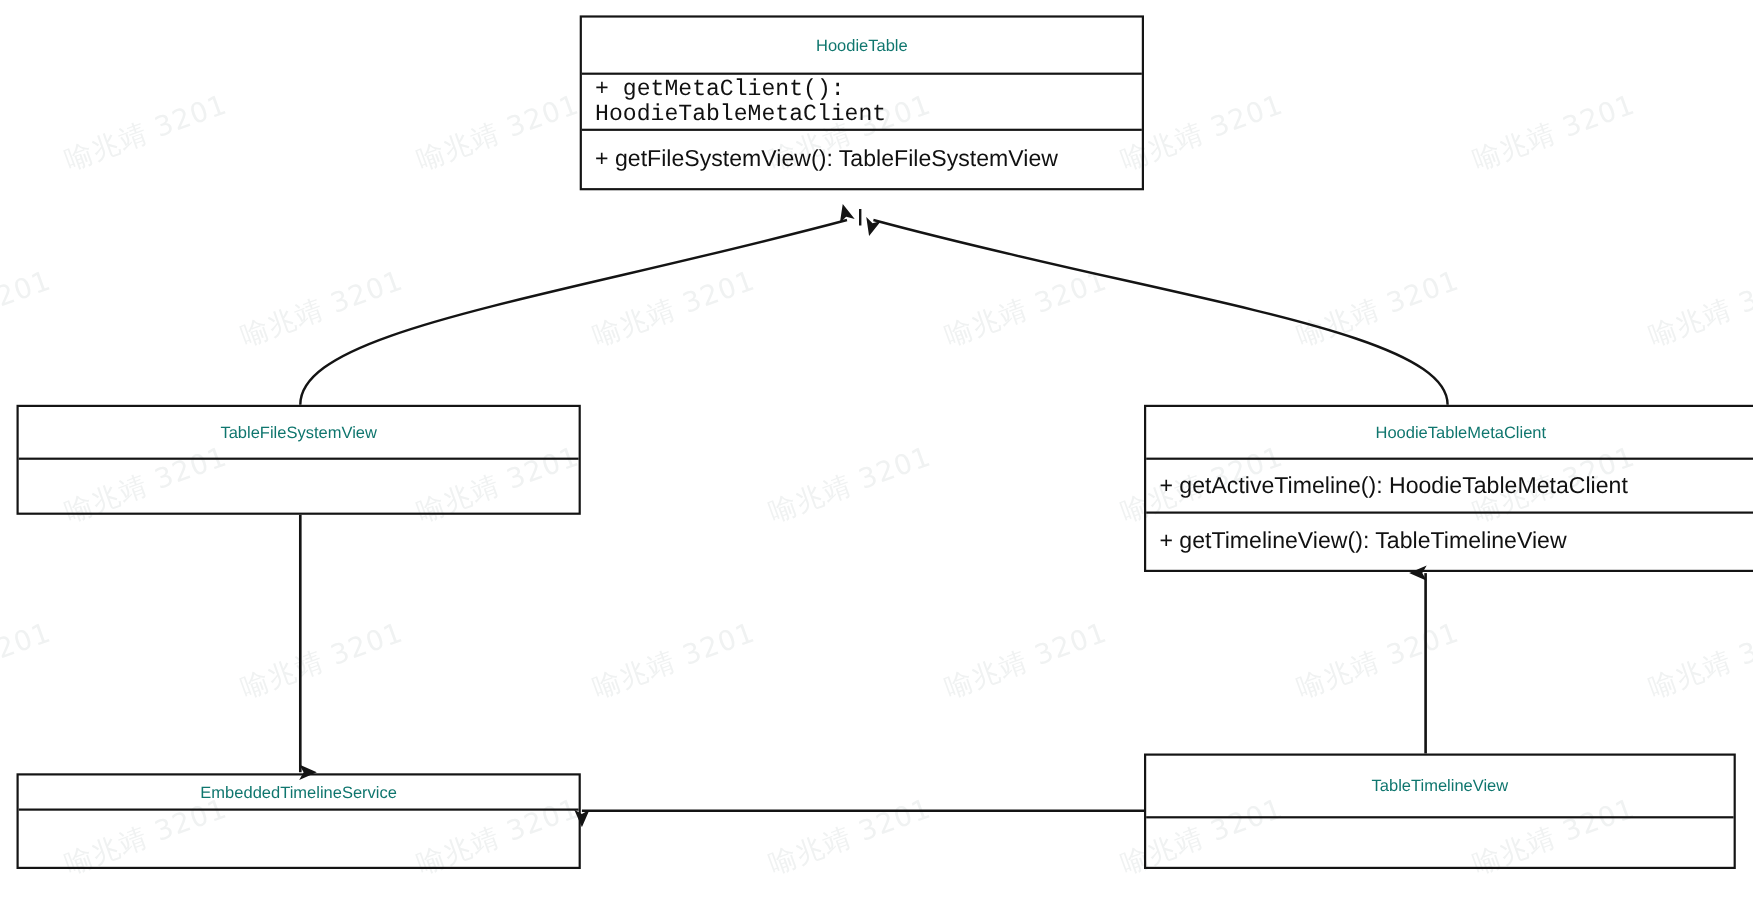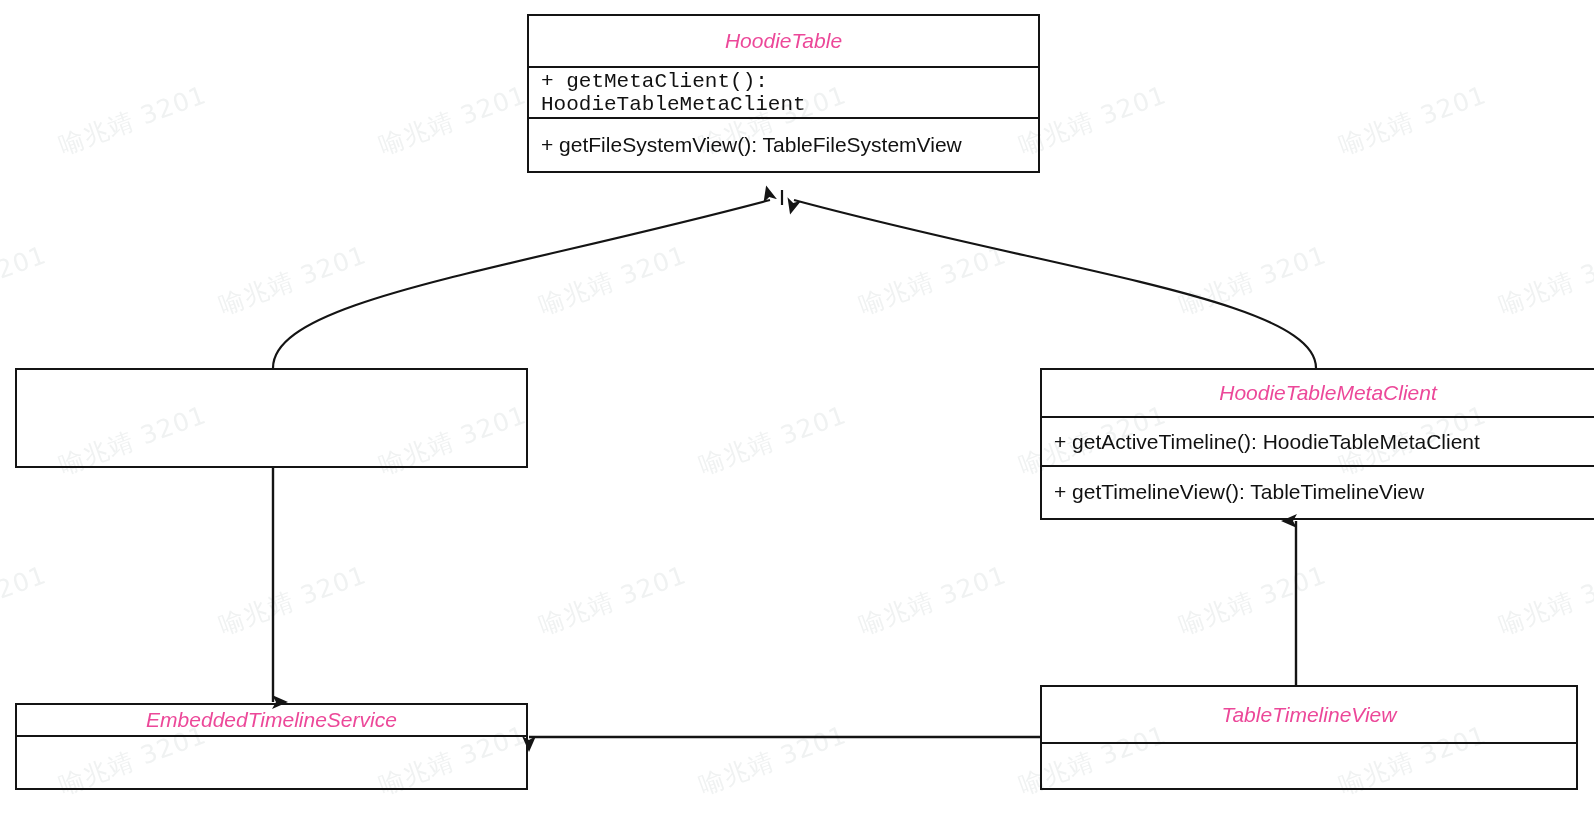--- a/index.html
+++ b/index.html
@@ -52,23 +52,22 @@
     border: 2px solid #141414;
     background: transparent;
     z-index: 2;
   }
   .uml-name-row {
     box-sizing: border-box;
     display: flex;
     align-items: center;
     justify-content: center;
     border-bottom: 2px solid #141414;
-    font-size: 21px;
-    color: #ec4899;
-    font-style: italic;
+    font-size: 15px;
+    color: #0f766e;
   }
   .uml-member-row {
     box-sizing: border-box;
     display: flex;
     align-items: center;
     justify-content: flex-start;
     padding-left: 12px;
     font-size: 21px;
     color: #111111;
     border-bottom: 2px solid #141414;
@@ -141,20 +140,21 @@
     <path d="M1040,737 L529,737" fill="none" stroke="#141414" stroke-width="2.4" marker-end="url(#arrow-left)"></path>
   </svg>
 
   <div class="uml-class" style="left:527px; top:14px; width:513px; height:159px;">
     <div class="uml-name-row" style="height:52px;">HoodieTable</div>
     <div class="uml-member-row" style="height:51px;font-family:Liberation Mono, monospace;">+ getMetaClient(): HoodieTableMetaClient</div>
     <div class="uml-member-row last" style="height:52px;padding-left:12px;">+ getFileSystemView(): TableFileSystemView</div>
   </div>
 
   <div class="uml-class" style="left:15px; top:368px; width:513px; height:100px;">
+    <div class="uml-name-row" style="height:48px;">TableFileSystemView</div>
     <div class="uml-empty-row" style="height:48px;"></div>
   </div>
 
   <div class="uml-class" style="left:1040px; top:368px; width:576px; height:152px;">
     <div class="uml-name-row" style="height:48px;">HoodieTableMetaClient</div>
     <div class="uml-member-row" style="height:49px;">+ getActiveTimeline(): HoodieTableMetaClient</div>
     <div class="uml-member-row last" style="height:49px;text-align:center;">+ getTimelineView(): TableTimelineView</div>
   </div>
 
   <div class="uml-class" style="left:15px; top:703px; width:513px; height:87px;">

